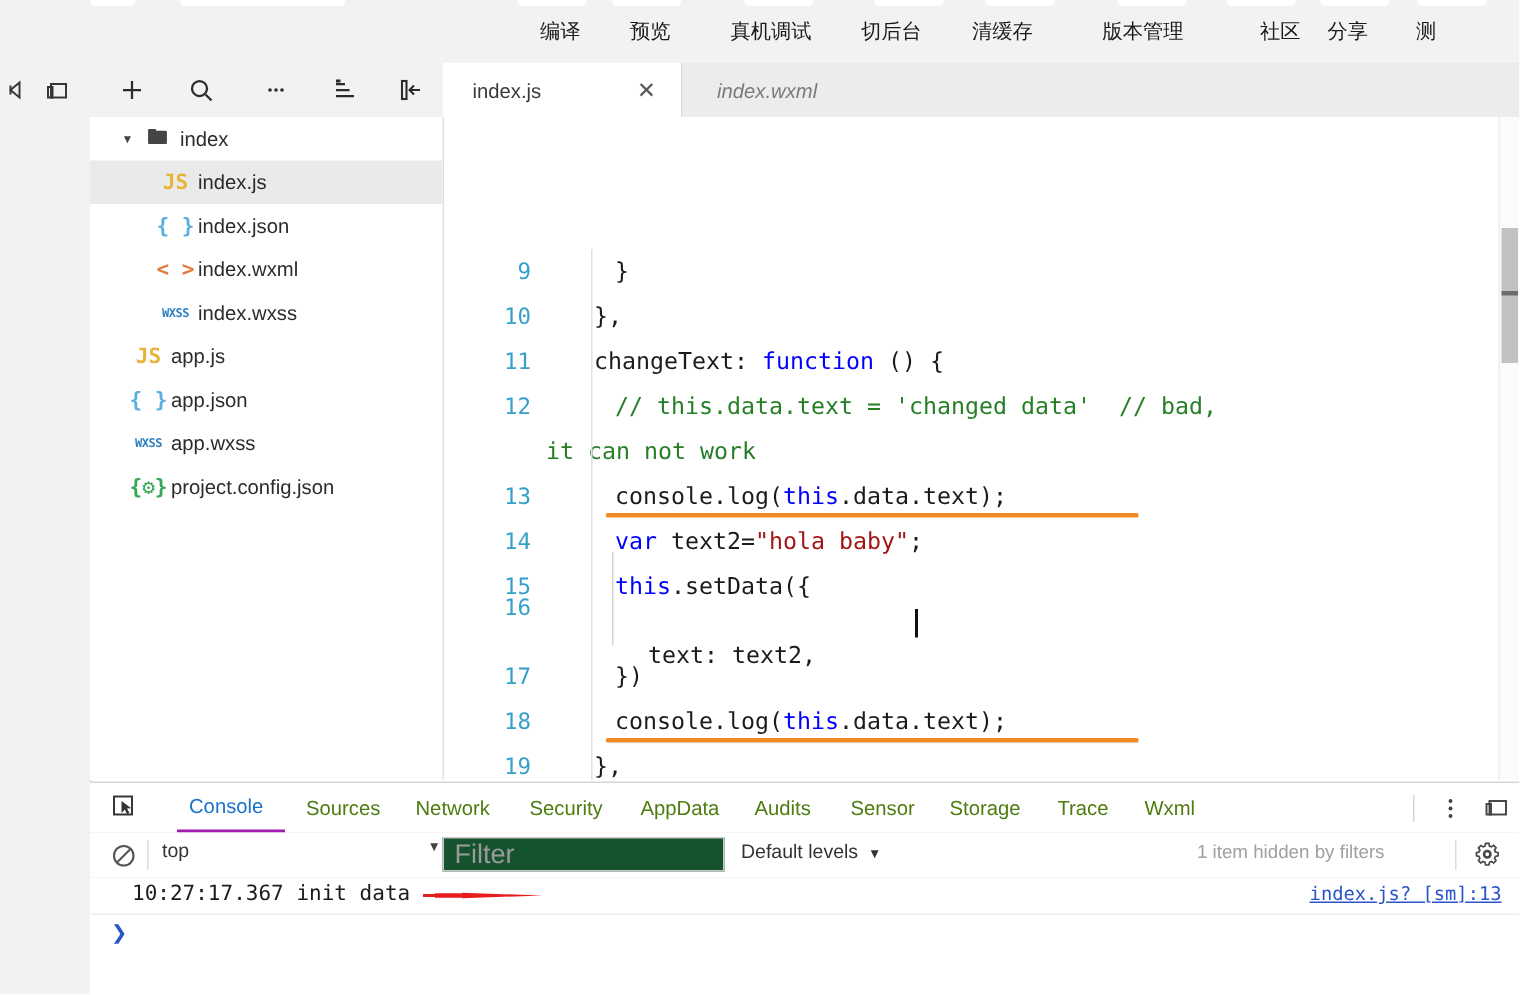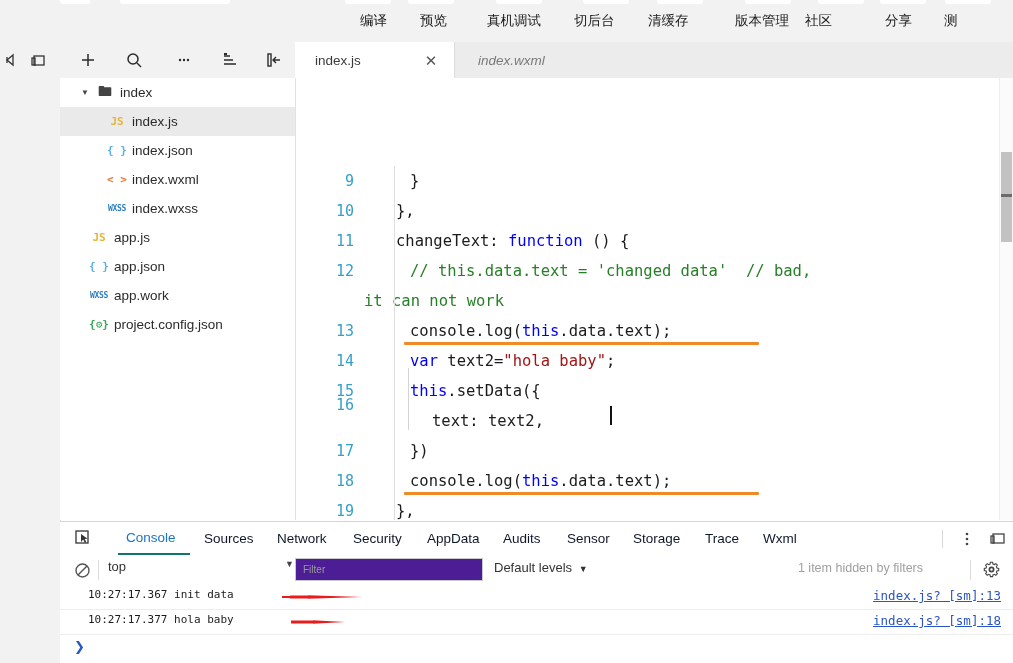--- a/index.html
+++ b/index.html
@@ -83,21 +83,21 @@
     position:relative;height:29px;display:flex;align-items:center;
     font-size:13.5px;color:#2b2b2b;white-space:nowrap;
   }
   .trow.sel{background:#eaeaea;}
   .twist{
     width:14px;height:29px;display:flex;align-items:center;justify-content:center;
     color:#444;font-size:8px;
   }
   .ficon{
     width:26px;height:29px;display:flex;align-items:center;justify-content:center;
-    font-size:11px;font-weight:bold;
+    font-size:14px;font-weight:bold;
     font-family:"DejaVu Sans Mono","Liberation Mono",monospace;
   }
   .ic-folder{color:#444;font-size:14px;font-weight:normal;}
   .ic-js{color:#e8b339;}
   .ic-json{color:#5aaee0;}
   .ic-wxml{color:#e07c3e;}
   .ic-wxss{color:#2d7fc1;font-size:8px;letter-spacing:-.3px;}
   .ic-cfg{color:#34a853;}
   .tname{padding-left:2px;}
 
@@ -161,58 +161,58 @@
   .dt-tabs{
     position:absolute;left:0;top:0;width:953px;height:33px;
     background:#ffffff;border-bottom:1px solid #dcdcdc;
   }
   .dt-inspect{
     position:absolute;left:12px;top:6px;width:22px;height:20px;
     display:flex;align-items:center;justify-content:center;color:#333;
   }
   .dt-tab{
     position:absolute;top:0;height:33px;display:flex;align-items:center;
-    font-size:13.5px;color:#0f172a;padding:0 8px;box-sizing:border-box;
-  }
-  .dt-tab.on{color:#1a73c8;border-bottom:2px solid #0f766e;text-align:center;}
+    font-size:13.5px;color:#4d7c0f;padding:0 8px;box-sizing:border-box;
+  }
+  .dt-tab.on{color:#1a73c8;border-bottom:2px solid #a21caf;text-align:center;}
   .dt-vsep{position:absolute;top:8px;width:1px;height:18px;background:#d6d6d6;}
   .dt-filterbar{
     position:absolute;left:0;top:33px;width:953px;height:30px;
     background:#ffffff;border-bottom:1px solid #dcdcdc;
   }
   .ctx-select{
     position:absolute;left:48px;top:0;width:194px;height:22px;
     display:flex;align-items:center;font-size:13px;color:#333;
   }
   .ctx-arrow{position:absolute;right:8px;top:4px;font-size:9px;color:#444;}
   .filterbox{
     position:absolute;left:235px;top:3px;width:188px;height:23px;
-    border:1px solid #c9c9c9;background:#4c1d95;
+    border:1px solid #c9c9c9;background:#14532d;
     display:flex;align-items:center;padding-left:7px;box-sizing:border-box;
-    font-size:10px;color:#9a9a9a;
+    font-size:18px;color:#9a9a9a;
   }
   .levels{
     position:absolute;left:434px;top:5px;font-size:13px;color:#333;
   }
   .hidden-note{
     position:absolute;right:90px;top:6px;font-size:12.5px;color:#a0a0a0;
     white-space:nowrap;
   }
   .gear{
     position:absolute;right:12px;top:4px;width:20px;height:20px;
     display:flex;align-items:center;justify-content:center;color:#444;
   }
 
   
   .logrow{
     position:relative;height:24px;border-bottom:1px solid #ededed;
     display:flex;align-items:center;
   }
   .logtext{
-    position:absolute;left:28px;top:3px;font-size:11px;color:#1b1b1b;
+    position:absolute;left:28px;top:3px;font-size:14px;color:#1b1b1b;
     font-family:"DejaVu Sans Mono","Liberation Mono",monospace;
     white-space:pre;
   }
   .logsrc{
     position:absolute;right:12px;top:3px;font-size:12.5px;color:#2a55c8;
     font-family:"DejaVu Sans Mono","Liberation Mono",monospace;
     text-decoration:underline;white-space:pre;
   }
   .prompt{
     position:absolute;left:14px;font-size:13px;color:#2a55c8;
@@ -238,21 +238,21 @@
       <div class="tb-chip" style="left:60px;width:30px"></div>
       <div class="tb-chip" style="left:120px;width:110px"></div>
     </div>
     <div class="topbar-labels">
       <div class="tb-item" style="left:360px">编译</div>
       <div class="tb-item" style="left:420px">预览</div>
       <div class="tb-item" style="left:487px">真机调试</div>
       <div class="tb-item" style="left:574px">切后台</div>
       <div class="tb-item" style="left:648px">清缓存</div>
       <div class="tb-item" style="left:735px">版本管理</div>
-      <div class="tb-item" style="left:805px">社区</div>
+      <div class="tb-item" style="left:840px">社区</div>
       <div class="tb-item" style="left:885px">分享</div>
       <div class="tb-item" style="left:944px">测</div>
     </div>
   </div>
 
   <div class="leftrail">
     <div class="railbtn" style="left:2px">
       <svg width="18" height="16" viewBox="0 0 18 16">
         <path d="M9 2 L3 7 L9 12 Z" fill="none" stroke="#333" stroke-width="1.3"></path>
         <path d="M3 4 L3 10" stroke="#333" stroke-width="1.3"></path>
@@ -350,21 +350,21 @@
 
     <div class="trow">
       <span style="width:26px"></span>
       <span class="ficon ic-json">{ }</span>
       <span class="tname">app.json</span>
     </div>
 
     <div class="trow">
       <span style="width:26px"></span>
       <span class="ficon ic-wxss">WXSS</span>
-      <span class="tname">app.work</span>
+      <span class="tname">app.wxss</span>
     </div>
 
     <div class="trow">
       <span style="width:26px"></span>
       <span class="ficon ic-cfg">{⚙}</span>
       <span class="tname">project.config.json</span>
     </div>
 
   </div>
 
@@ -389,21 +389,21 @@
       <div class="cline" style="top:-18px;left:46px;color:#a31515">&nbsp;</div>
 
       <div class="cline" style="top:88px;left:46px"><span class="p">}</span></div>
       <div class="cline" style="top:118px;left:32px"><span class="p">},</span></div>
       <div class="cline" style="top:148px;left:32px"><span class="p">changeText: </span><span class="k">function</span><span class="p"> () {</span></div>
       <div class="cline" style="top:178px;left:46px"><span class="c">// this.data.text = 'changed data'  // bad,</span></div>
       <div class="cline" style="top:208px;left:0px"><span class="c">it can not work</span></div>
       <div class="cline" style="top:238px;left:46px"><span class="p">console.log(</span><span class="th">this</span><span class="p">.data.text);</span></div>
       <div class="cline" style="top:268px;left:46px"><span class="k">var</span><span class="p"> text2=</span><span class="s">"hola baby"</span><span class="p">;</span></div>
       <div class="cline" style="top:298px;left:46px"><span class="th">this</span><span class="p">.setData({</span></div>
-      <div class="cline" style="top:328px;left:68px"><span class="p">text: text2,</span></div>
+      <div class="cline" style="top:344px;left:68px"><span class="p">text: text2,</span></div>
       <div class="cline" style="top:358px;left:46px"><span class="p">})</span></div>
       <div class="cline" style="top:388px;left:46px"><span class="p">console.log(</span><span class="th">this</span><span class="p">.data.text);</span></div>
       <div class="cline" style="top:418px;left:32px"><span class="p">},</span></div>
 
       <div style="position:absolute;left:44px;top:290px;width:1px;height:62px;background:#d4d4d4"></div>
       <div style="position:absolute;left:30px;top:88px;width:1px;height:404px;background:#e0e0e0"></div>
 
       <div class="uline" style="left:40px;top:264px;width:355px"></div>
       <div class="uline" style="left:40px;top:414px;width:355px"></div>
 
@@ -490,30 +490,20 @@
         <span class="arrow" style="left:222px;top:4px">
           <svg width="80" height="16" viewBox="0 0 80 16">
             <path d="M80 8 L26 6.2 L26 9.8 Z" fill="#e81c1c"></path>
             <path d="M26 8 L8 8" stroke="#e81c1c" stroke-width="3"></path>
             <path d="M8 8 L0 8" stroke="#e81c1c" stroke-width="2"></path>
           </svg>
         </span>
         <span class="logsrc">index.js? [sm]:13</span>
       </div>
 
-      <div class="logrow">
-        <span class="logtext"><span>10:27:17.377</span> <span>hola baby</span></span>
-        <span class="arrow" style="left:225px;top:4px">
-          <svg width="60" height="16" viewBox="0 0 60 16">
-            <path d="M60 8 L28 6.2 L28 9.8 Z" fill="#e81c1c"></path>
-            <path d="M28 8 L6 8" stroke="#e81c1c" stroke-width="3"></path>
-          </svg>
-        </span>
-        <span class="logsrc">index.js? [sm]:18</span>
-      </div>
 
       <div style="position:relative;height:28px">
         <span class="prompt" style="top:4px">❯</span>
       </div>
     </div>
   </div>
 
 </div>
 
 </body></html>

